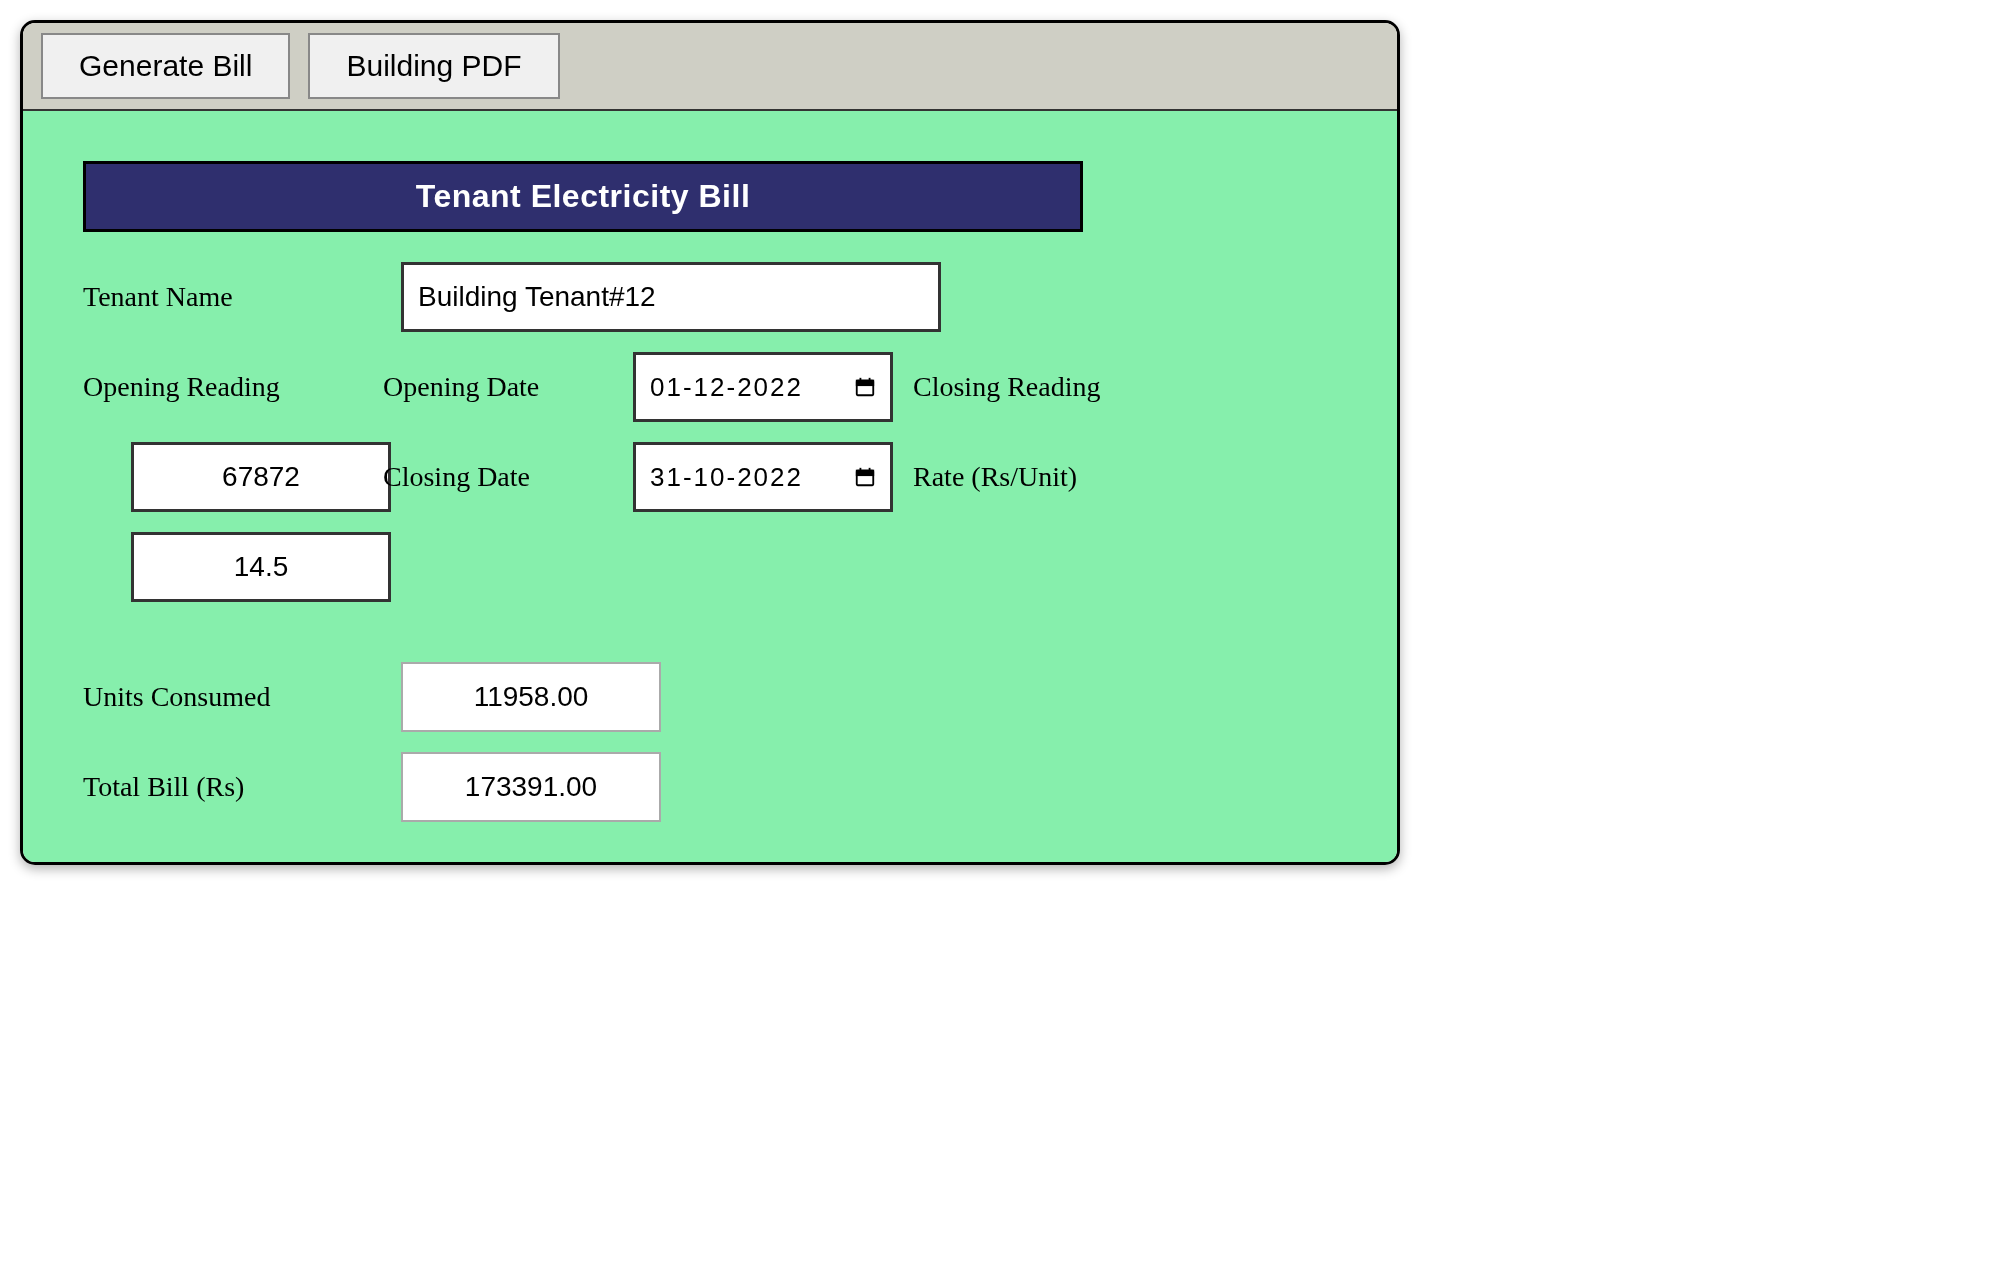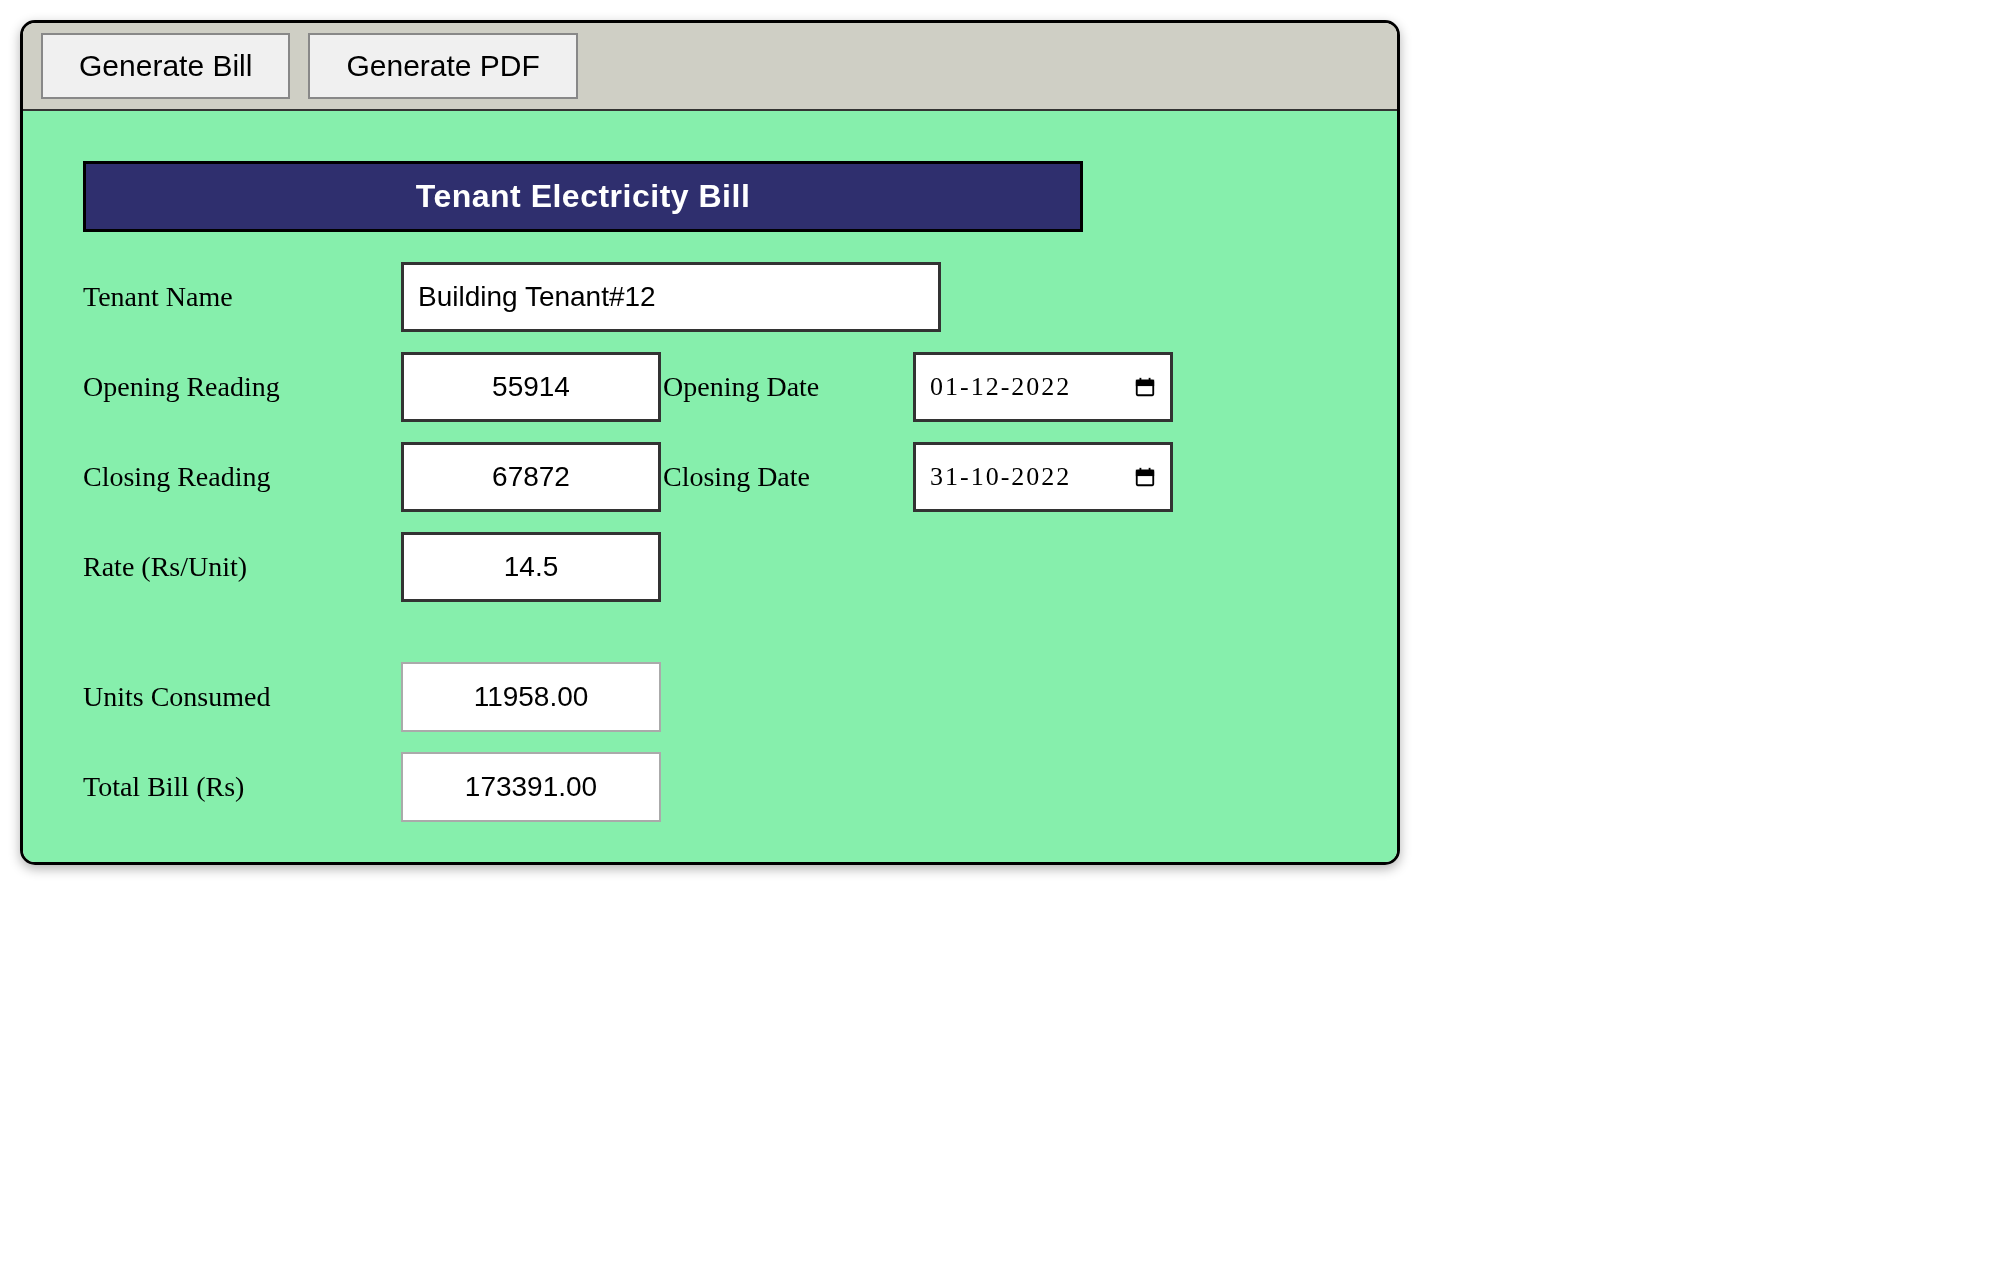--- a/index.html
+++ b/index.html
@@ -90,21 +90,21 @@
     }
     .date-field {
       display: flex;
       align-items: center;
       justify-content: center;
       background: #fff;
       border: 3px solid #333;
       height: 70px;
       width: 260px;
       padding: 0 14px;
-      font-family: Liberation Serif, serif;
+      font-family: Liberation Sans, sans-serif;
       font-size: 26px;
       gap: 10px;
       letter-spacing: 2px;
     }
     .date-text {
       flex: 1;
       white-space: nowrap;
     }
     .calendar-icon {
       width: 22px;
@@ -120,34 +120,33 @@
     .label-right {
       padding-left: 30px;
     }
   </style>
 </head>
 <body>
 
 <div class="window">
   <div class="toolbar">
     <button class="toolbar-button">Generate Bill</button>
-    <button class="toolbar-button">Generate PDF</button>
+    <button class="toolbar-button">Building PDF</button>
   </div>
 
   <div class="content">
     <div class="title-bar">Tenant Electricity Bill</div>
 
     <div class="form-grid">
 
       <div class="form-label">Tenant Name</div>
       <input type="text" class="text-input text-input-wide" value="Building Tenant#12" style="">
       <div class="empty-cell"></div>
 
       <div class="form-label">Opening Reading</div>
-      <input type="text" class="num-input" value="55914" style="">
       <div class="form-label label-right">Opening Date</div>
       <div class="date-field">
         <span class="date-text">01-12-2022</span>
         <svg class="calendar-icon" viewBox="0 0 24 24" fill="none" stroke="#000" stroke-width="2">
           <rect x="3" y="5" width="18" height="16" rx="1" fill="#fff"></rect>
           <rect x="3" y="5" width="18" height="5" fill="#000"></rect>
           <line x1="7" y1="2" x2="7" y2="6"></line>
           <line x1="17" y1="2" x2="17" y2="6"></line>
         </svg>
       </div>

